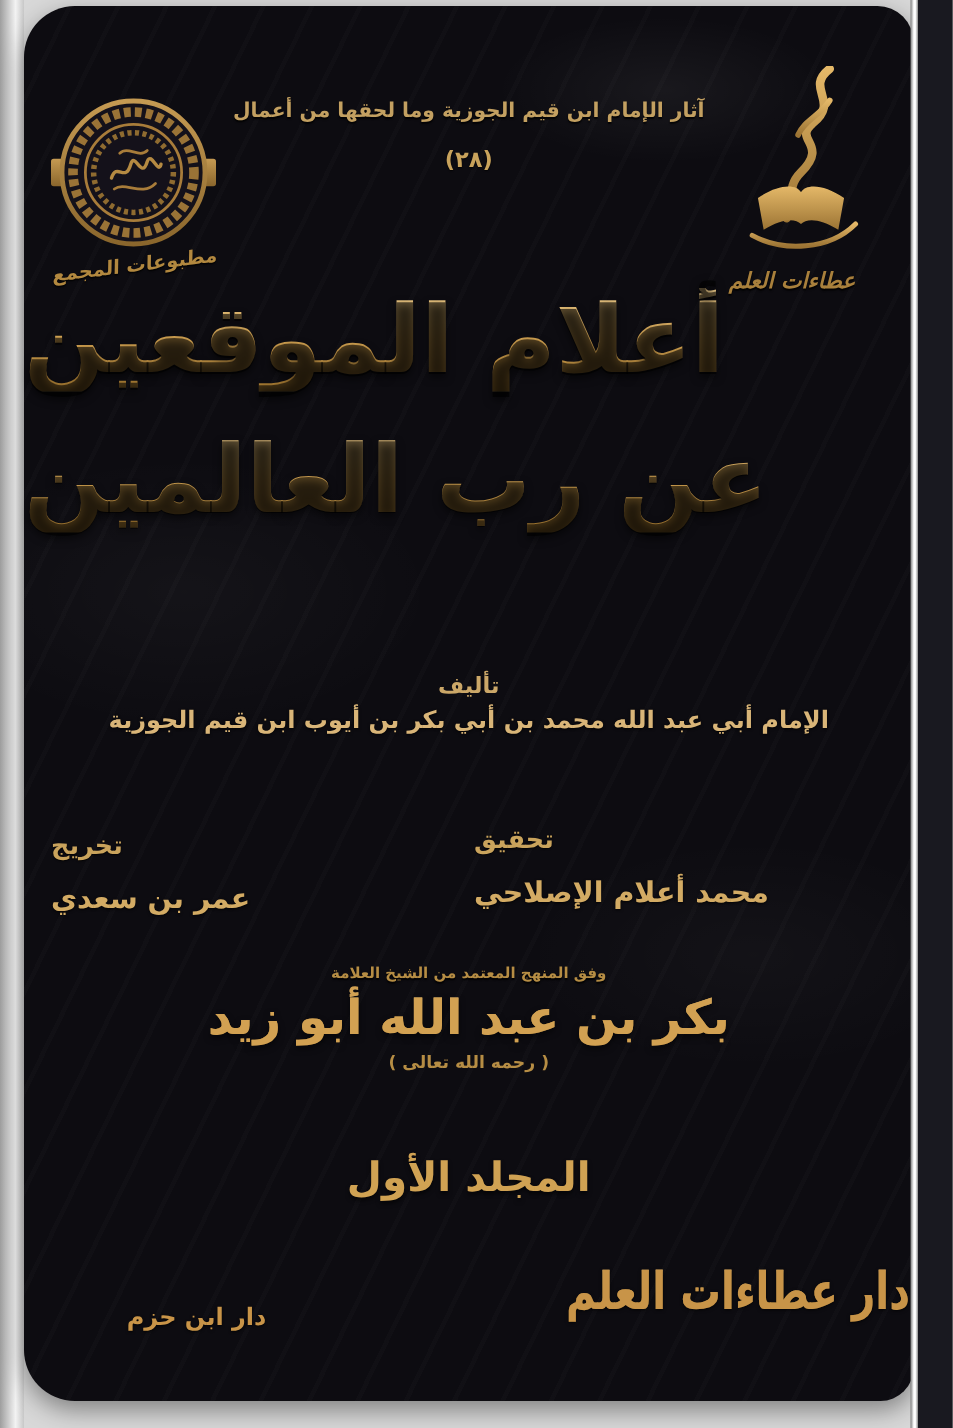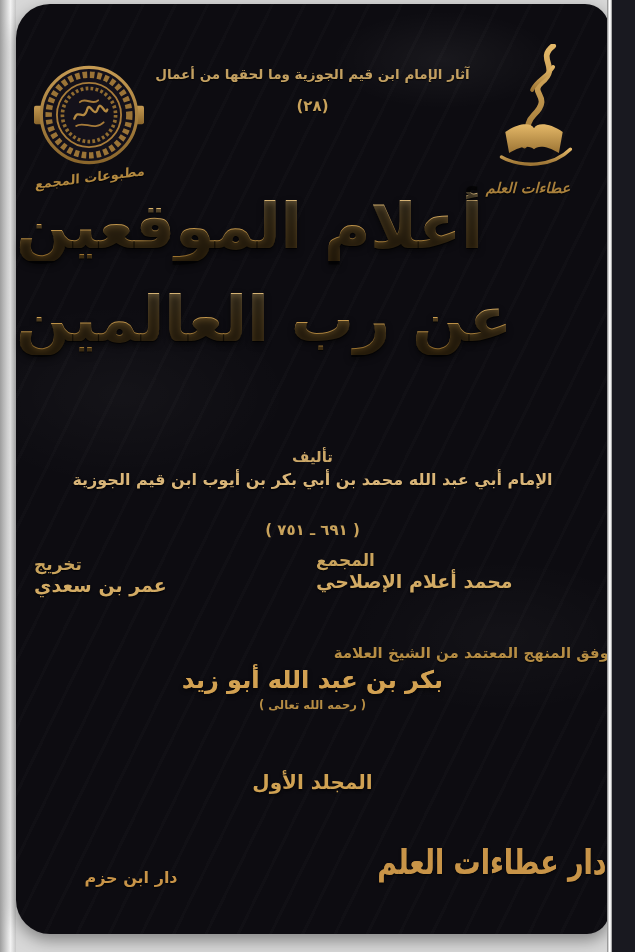--- a/index.html
+++ b/index.html
@@ -93,34 +93,34 @@
     top:466px;font-size:16px;font-weight:bold;color:#d9b578;
     text-shadow:0 1px 2px rgba(0,0,0,.8);
   }
   .author-dates{top:517px;font-size:15px;font-weight:bold;color:#c9a35c;letter-spacing:3px;}
 
   
   .credit{position:absolute;text-align:left;}
   .credit-tahqiq{left:300px;top:546px;width:280px;}
   .credit-takhrij{left:18px;top:550px;width:250px;}
   .credit-label{font-size:17px;font-weight:bold;color:#c9a35c;text-shadow:0 1px 1px rgba(0,0,0,.8);}
-  .credit-name{font-size:19px;font-weight:bold;color:#d3ab64;text-shadow:0 1px 2px rgba(0,0,0,.8);}
+  .credit-name{margin-top:14px;font-size:19px;font-weight:bold;color:#d3ab64;text-shadow:0 1px 2px rgba(0,0,0,.8);}
 
   
   .supervision{position:absolute;top:640px;left:0;right:0;text-align:center;}
-  .supervision-line{font-size:15px;font-weight:bold;color:#b68d44;text-shadow:0 1px 1px rgba(0,0,0,.85);text-align:right;}
+  .supervision-line{font-size:10px;font-weight:bold;color:#b68d44;text-shadow:0 1px 1px rgba(0,0,0,.85);}
   .supervisor-name{
-    margin-top:4px;font-size:24px;font-weight:bold;color:#d2a152;
+    margin-top:4px;font-size:32px;font-weight:bold;color:#d2a152;
     text-shadow:0 2px 4px rgba(0,0,0,.55);letter-spacing:-.5px;
   }
   .supervisor-honorific{margin-top:4px;font-size:11.5px;font-weight:bold;color:#b68d44;}
 
   
   .volume-label{
-    top:766px;font-size:20px;font-weight:bold;color:#d0a253;
+    top:766px;font-size:27px;font-weight:bold;color:#d0a253;
     text-shadow:0 2px 3px rgba(0,0,0,.6);
   }
 
   
   .publisher-left-name{
     position:absolute;left:22px;top:864px;width:186px;text-align:center;
     font-size:16px;font-weight:bold;color:#c89448;
     text-shadow:0 1px 2px rgba(0,0,0,.8);letter-spacing:1px;
   }
   .publisher-right-name{
@@ -175,24 +175,23 @@
     </svg>
     <div class="logo-caption">عطاءات العلم</div>
 
     <div class="title-block">
       <div class="title-line">أعلام الموقعين</div>
       <div class="title-line">عن رب العالمين</div>
     </div>
 
     <div class="abs center author-label">تأليف</div>
     <div class="abs center author-name">الإمام أبي عبد الله محمد بن أبي بكر بن أيوب ابن قيم الجوزية</div>
-    <div class="abs center author-dates">( ٦٩١ ـ ٧٥١ )</div>
 
     <div class="credit credit-tahqiq">
-      <div class="credit-label">المجمع</div>
+      <div class="credit-label">تحقيق</div>
       <div class="credit-name">محمد أعلام الإصلاحي</div>
     </div>
     <div class="credit credit-takhrij">
       <div class="credit-label">تخريج</div>
       <div class="credit-name">عمر بن سعدي</div>
     </div>
 
     <div class="supervision">
       <div class="supervision-line">وفق المنهج المعتمد من الشيخ العلامة</div>
       <div class="supervisor-name">بكر بن عبد الله أبو زيد</div>

